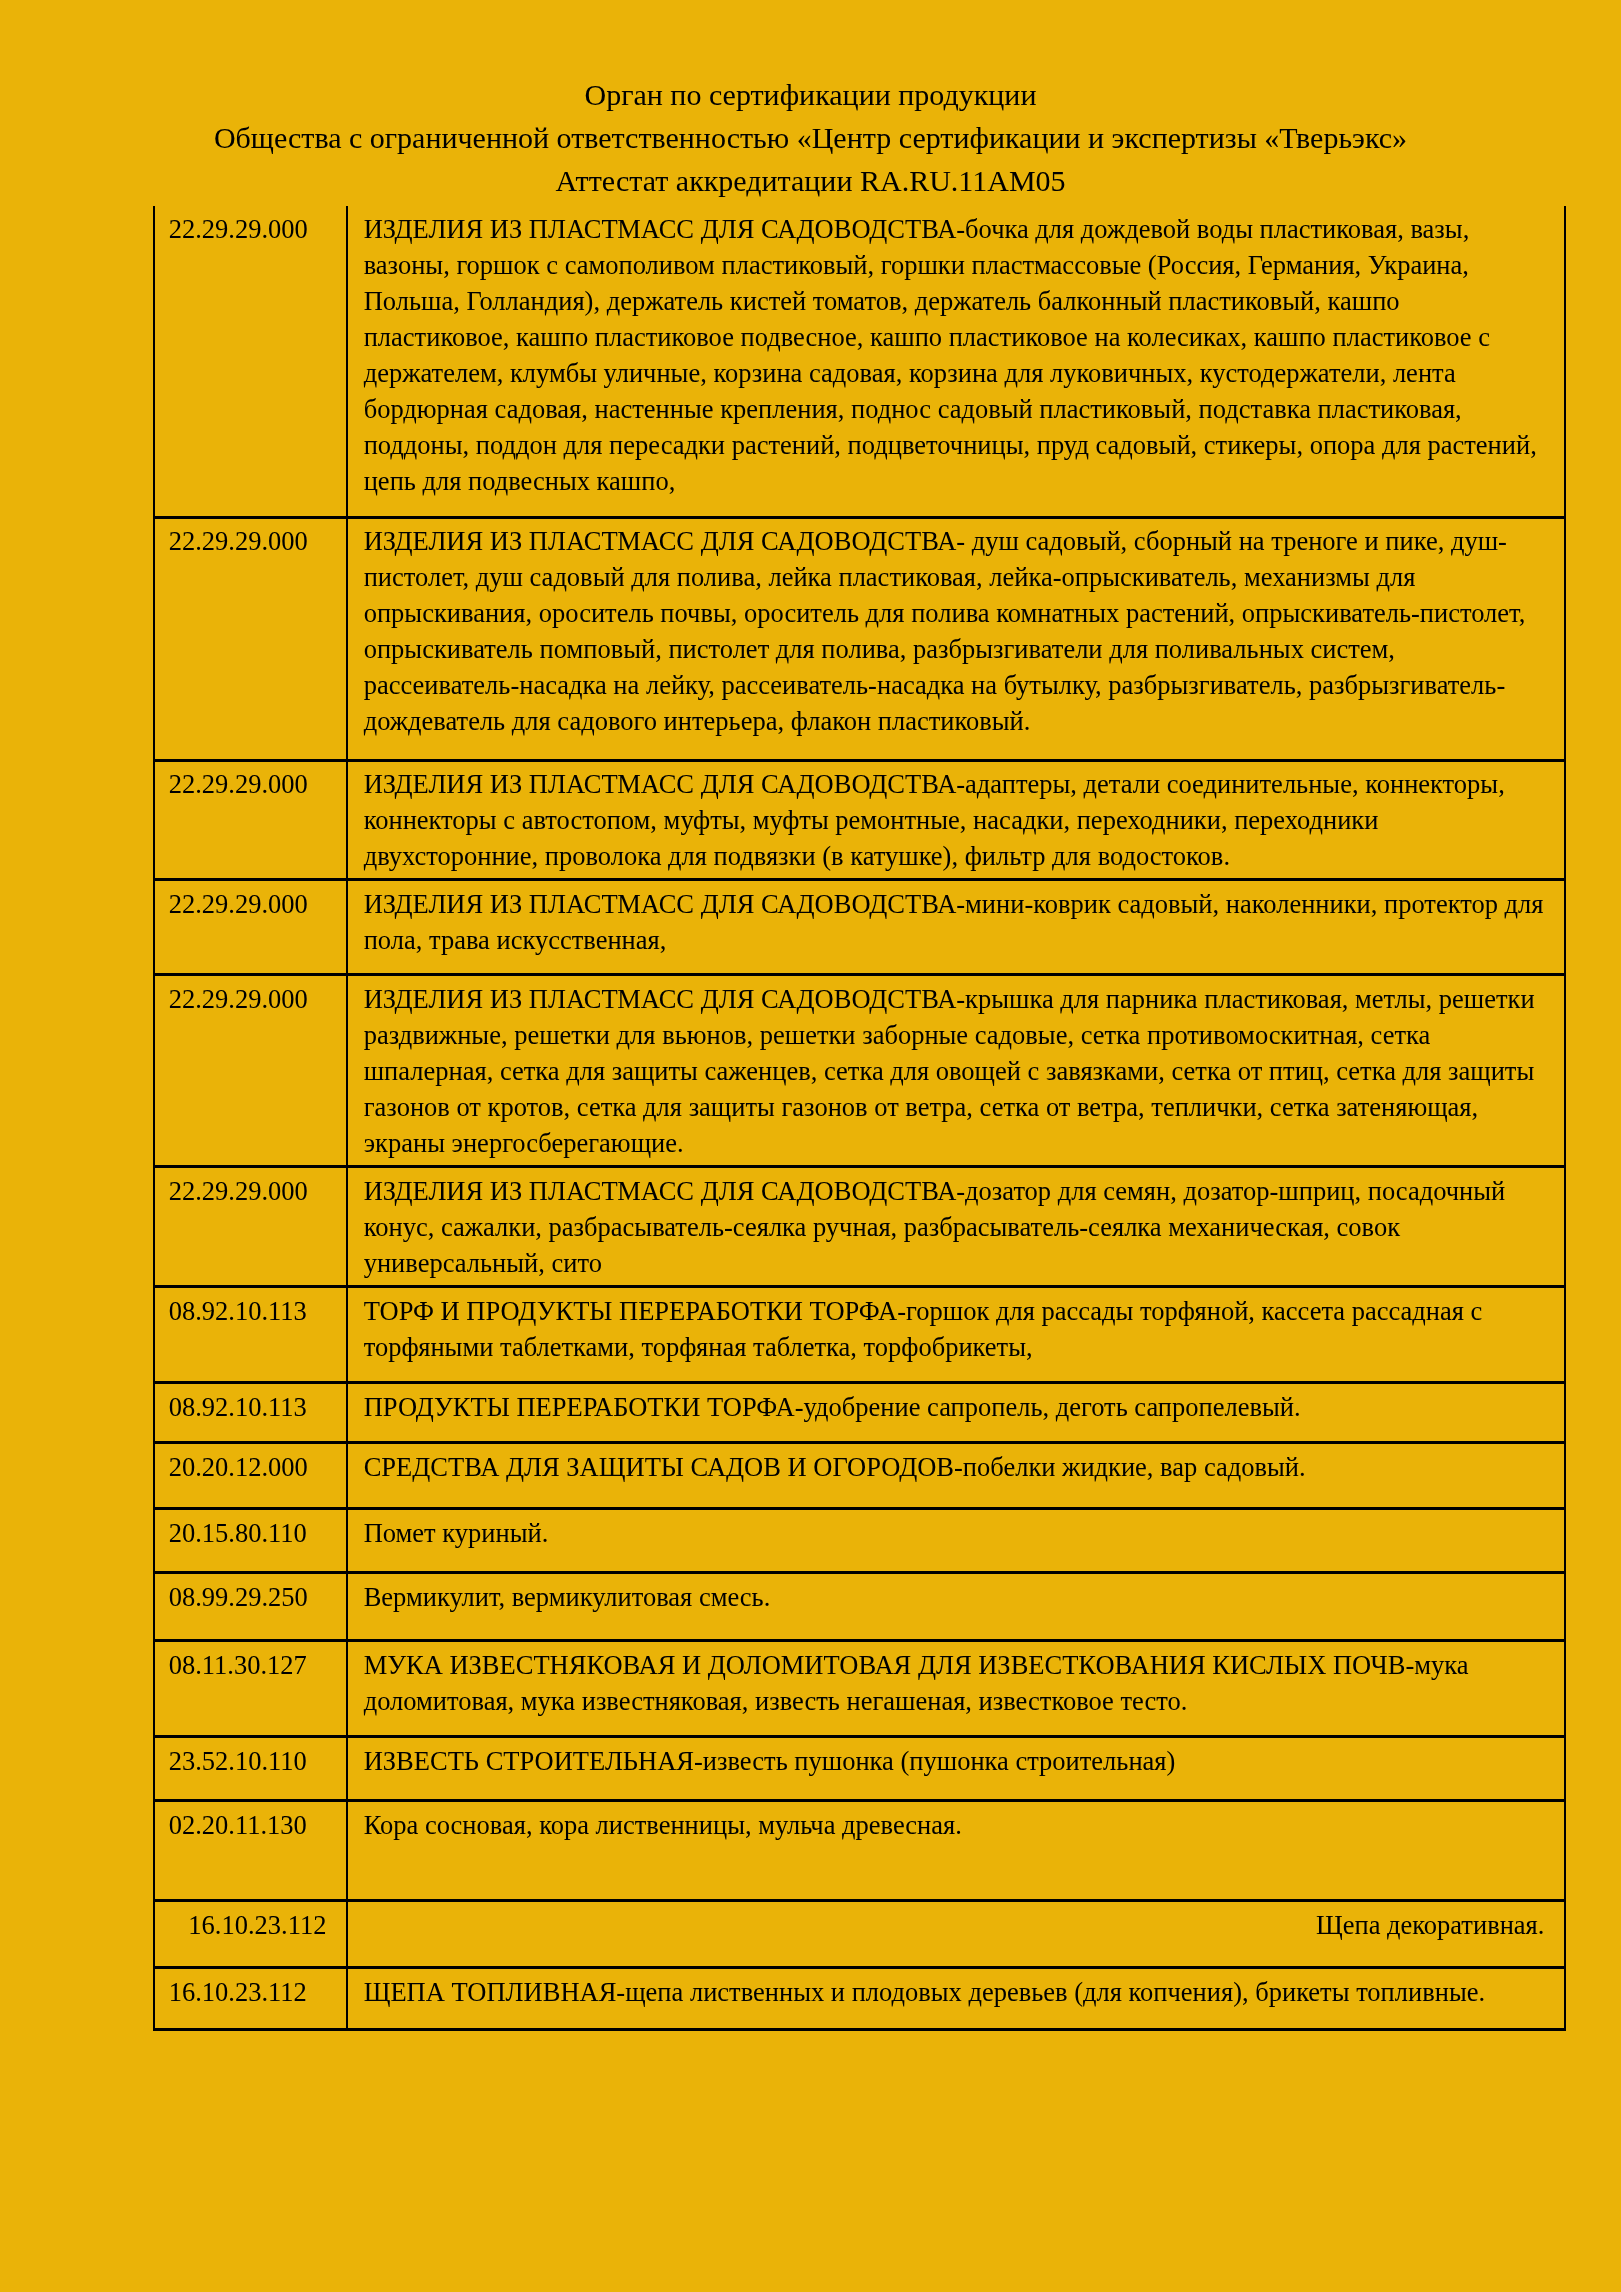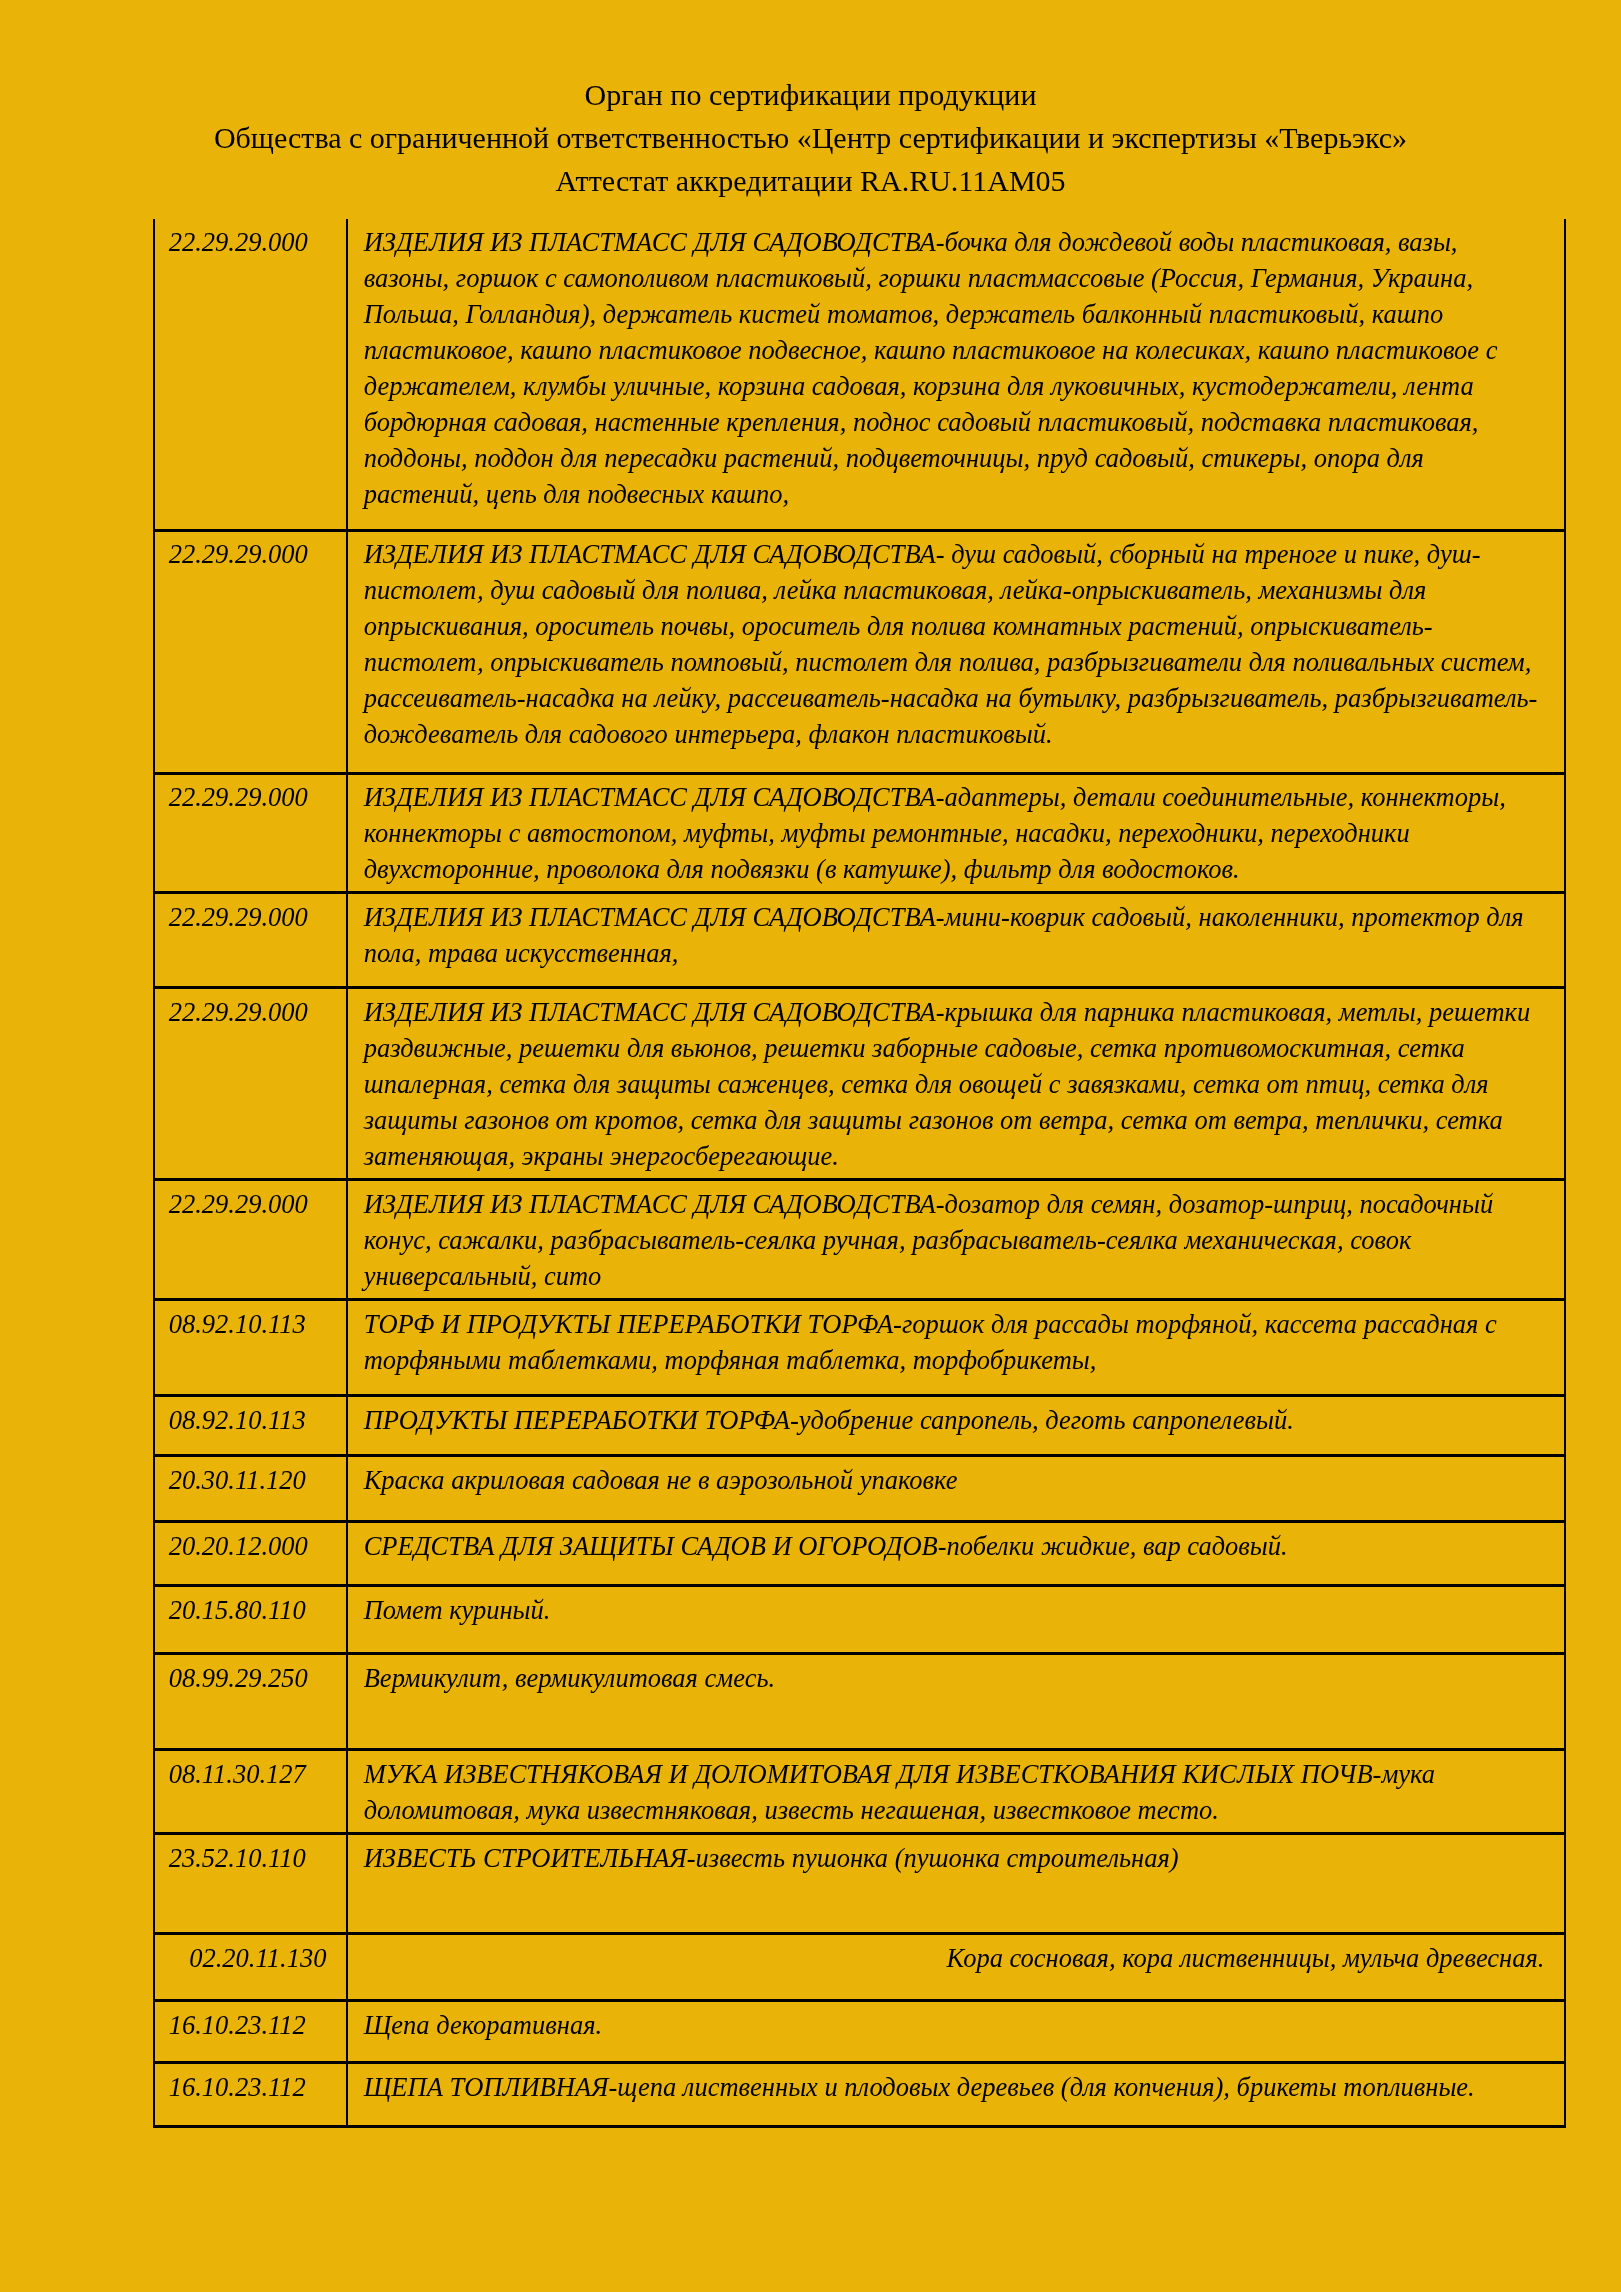--- a/index.html
+++ b/index.html
@@ -25,23 +25,22 @@
     font-size: 21.6px;
     line-height: 29px;
     margin-top: 3.9px;
     white-space: nowrap;
   }
   .certtable {
     border-collapse: collapse;
     table-layout: fixed;
     width: 1411px;
     margin-left: 153px;
-    margin-top: 17px;
+    margin-top: 4px;
     border-top: none;
-    font-style: italic;
   }
   .certtable col.col-code { width: 193px; }
   .certtable col.col-desc { width: 1218px; }
   .certtable tr { border-bottom: 3.9px solid #000000; }
   .certtable td {
     vertical-align: top;
     border-left: 2.9px solid #000000;
     border-right: 2.9px solid #000000;
     font-size: 26.5px;
     line-height: 36px;
@@ -112,24 +111,20 @@
         </tr>
         <tr>
           <td class="code-cell">08.92.10.113</td>
           <td class="desc-cell">ТОРФ И ПРОДУКТЫ ПЕРЕРАБОТКИ ТОРФА-горшок для рассады торфяной, кассета рассадная с торфяными таблетками, торфяная таблетка, торфобрикеты,</td>
         </tr>
         <tr>
           <td class="code-cell">08.92.10.113</td>
           <td class="desc-cell">ПРОДУКТЫ ПЕРЕРАБОТКИ ТОРФА-удобрение сапропель, деготь сапропелевый.</td>
         </tr>
         <tr>
-          <td class="code-cell">20.30.11.120</td>
-          <td class="desc-cell">Краска акриловая садовая не в аэрозольной упаковке</td>
-        </tr>
-        <tr>
           <td class="code-cell">20.20.12.000</td>
           <td class="desc-cell">СРЕДСТВА ДЛЯ ЗАЩИТЫ САДОВ И ОГОРОДОВ-побелки жидкие, вар садовый.</td>
         </tr>
         <tr>
           <td class="code-cell">20.15.80.110</td>
           <td class="desc-cell">Помет куриный.</td>
         </tr>
         <tr>
           <td class="code-cell">08.99.29.250</td>
           <td class="desc-cell">Вермикулит, вермикулитовая смесь.</td>

